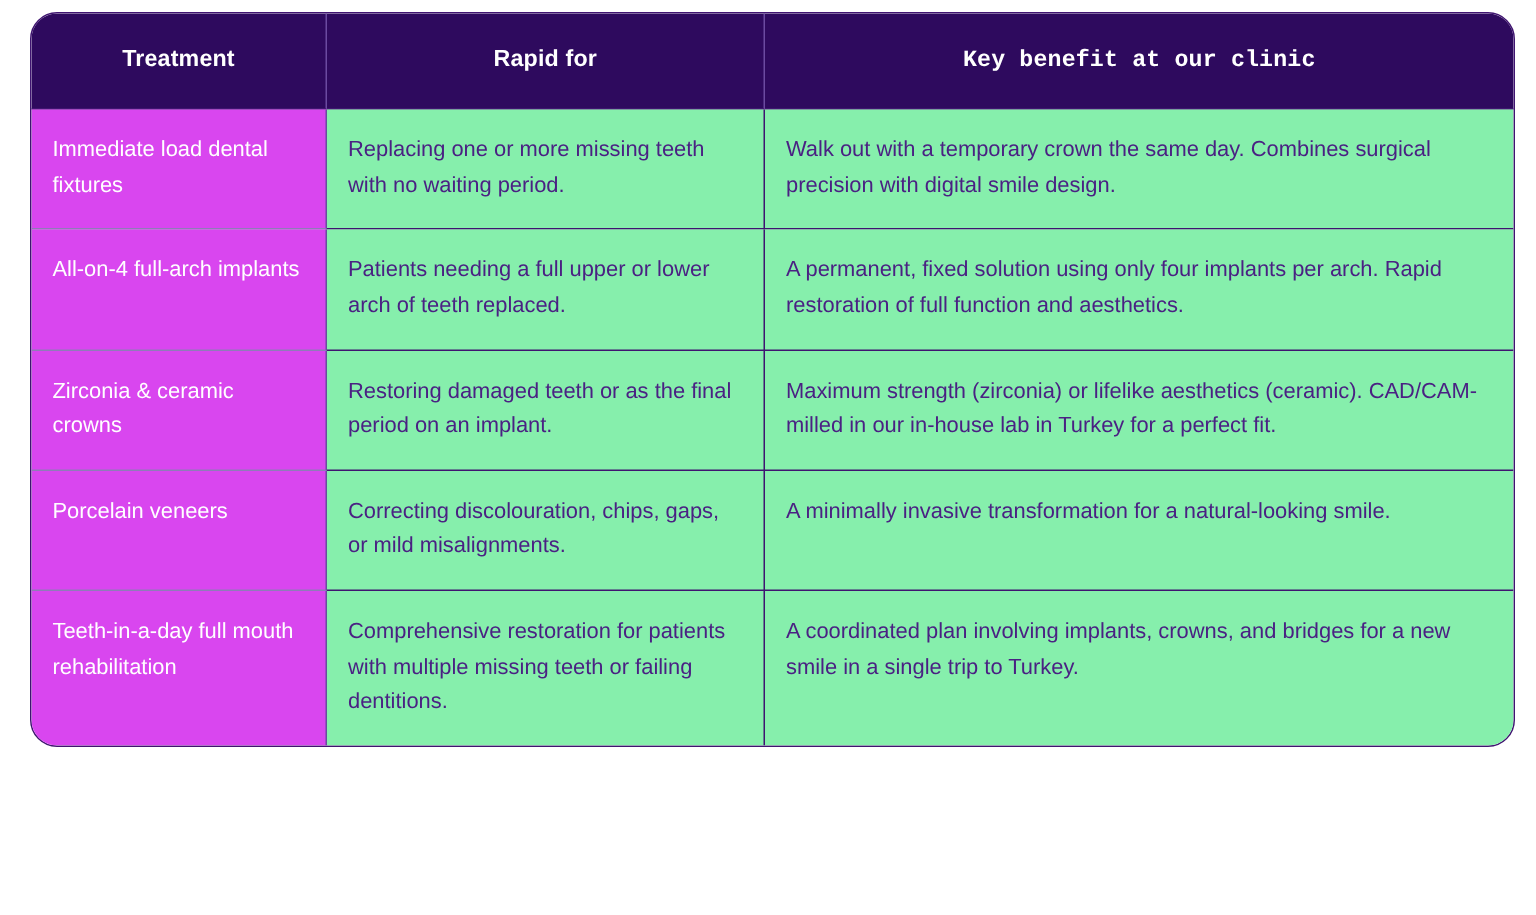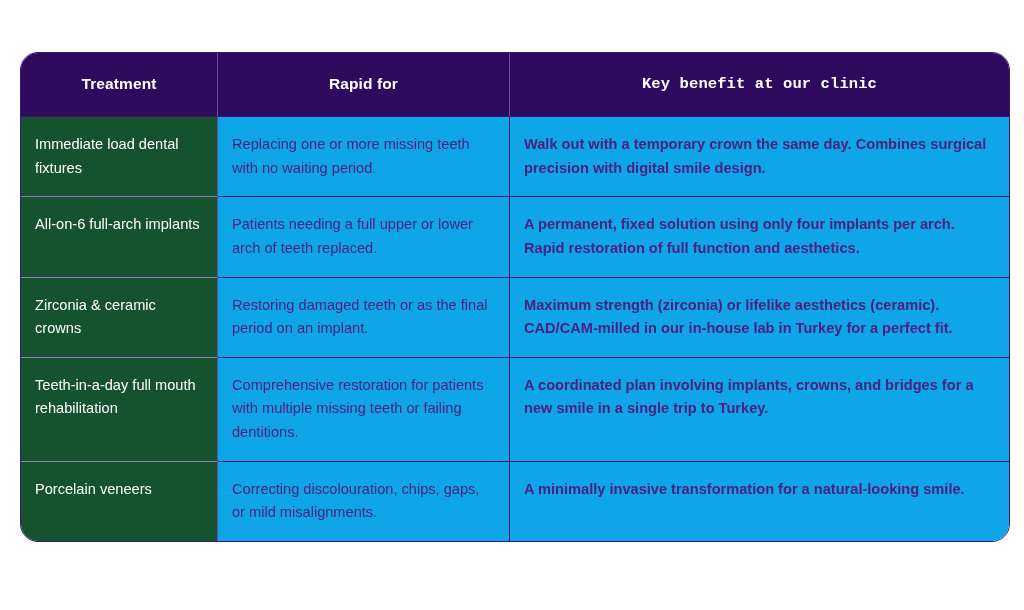--- a/index.html
+++ b/index.html
@@ -23,21 +23,20 @@
   }
 
   .comparison-table {
     width: 988px;
     border-collapse: separate;
     border-spacing: 0;
     table-layout: fixed;
     border-radius: 18px;
     overflow: hidden;
     border: 1.6px solid #3F1470;
-    margin-top: 44px;
   }
 
   
   .comparison-table thead th {
     background: #2E0A5E;
     color: #FFFFFF;
     font-size: 15.5px;
     font-weight: bold;
     text-align: center;
     padding: 22px 10px 23px 10px;
@@ -52,33 +51,32 @@
 
   
   .comparison-table tbody td {
     vertical-align: top;
     font-size: 14.6px;
     line-height: 1.62;
     padding: 16px 18px 16px 14px;
     border-right: 1.6px solid #3F1470;
     border-bottom: 1.6px solid #3F1470;
     color: #4A2183;
-    background: #0ea5e9;
+    background: #86efac;
   }
   .comparison-table tbody td:last-child {
     border-right: none;
-    font-weight: bold;
   }
   .comparison-table tbody tr:last-child td {
     border-bottom: none;
   }
 
   
   .comparison-table tbody td.col-treatment {
-    background: #14532d;
+    background: #d946ef;
     color: #FFFFFF;
     border-right: 1.6px solid #6B4BA0;
     border-bottom: 1.6px solid #8F7BB8;
     padding-left: 14px;
     padding-right: 16px;
   }
   .comparison-table tbody tr:last-child td.col-treatment {
     border-bottom: none;
   }
 
@@ -113,21 +111,21 @@
         </td>
         <td class="col-ideal">
           <span class="cell-text">Replacing one or more missing teeth with no waiting period.</span>
         </td>
         <td class="col-benefit">
           <span class="cell-text">Walk out with a temporary crown the same day. Combines surgical precision with digital smile design.</span>
         </td>
       </tr>
       <tr>
         <td class="col-treatment">
-          <span class="cell-text">All-on-6 full-arch implants</span>
+          <span class="cell-text">All-on-4 full-arch implants</span>
         </td>
         <td class="col-ideal">
           <span class="cell-text">Patients needing a full upper or lower arch of teeth replaced.</span>
         </td>
         <td class="col-benefit">
           <span class="cell-text">A permanent, fixed solution using only four implants per arch. Rapid restoration of full function and aesthetics.</span>
         </td>
       </tr>
       <tr>
         <td class="col-treatment">
@@ -135,35 +133,35 @@
         </td>
         <td class="col-ideal">
           <span class="cell-text">Restoring damaged teeth or as the final period on an implant.</span>
         </td>
         <td class="col-benefit">
           <span class="cell-text">Maximum strength (zirconia) or lifelike aesthetics (ceramic). CAD/CAM-milled in our in-house lab in Turkey for a perfect fit.</span>
         </td>
       </tr>
       <tr>
         <td class="col-treatment">
+          <span class="cell-text">Porcelain veneers</span>
+        </td>
+        <td class="col-ideal">
+          <span class="cell-text">Correcting discolouration, chips, gaps, or mild misalignments.</span>
+        </td>
+        <td class="col-benefit">
+          <span class="cell-text">A minimally invasive transformation for a natural-looking smile.</span>
+        </td>
+      </tr>
+      <tr>
+        <td class="col-treatment">
           <span class="cell-text">Teeth-in-a-day full mouth rehabilitation</span>
         </td>
         <td class="col-ideal">
           <span class="cell-text">Comprehensive restoration for patients with multiple missing teeth or failing dentitions.</span>
         </td>
         <td class="col-benefit">
           <span class="cell-text">A coordinated plan involving implants, crowns, and bridges for a new smile in a single trip to Turkey.</span>
         </td>
       </tr>
-      <tr>
-        <td class="col-treatment">
-          <span class="cell-text">Porcelain veneers</span>
-        </td>
-        <td class="col-ideal">
-          <span class="cell-text">Correcting discolouration, chips, gaps, or mild misalignments.</span>
-        </td>
-        <td class="col-benefit">
-          <span class="cell-text">A minimally invasive transformation for a natural-looking smile.</span>
-        </td>
-      </tr>
     </tbody>
   </table>
 </div>
 
 </body></html>

